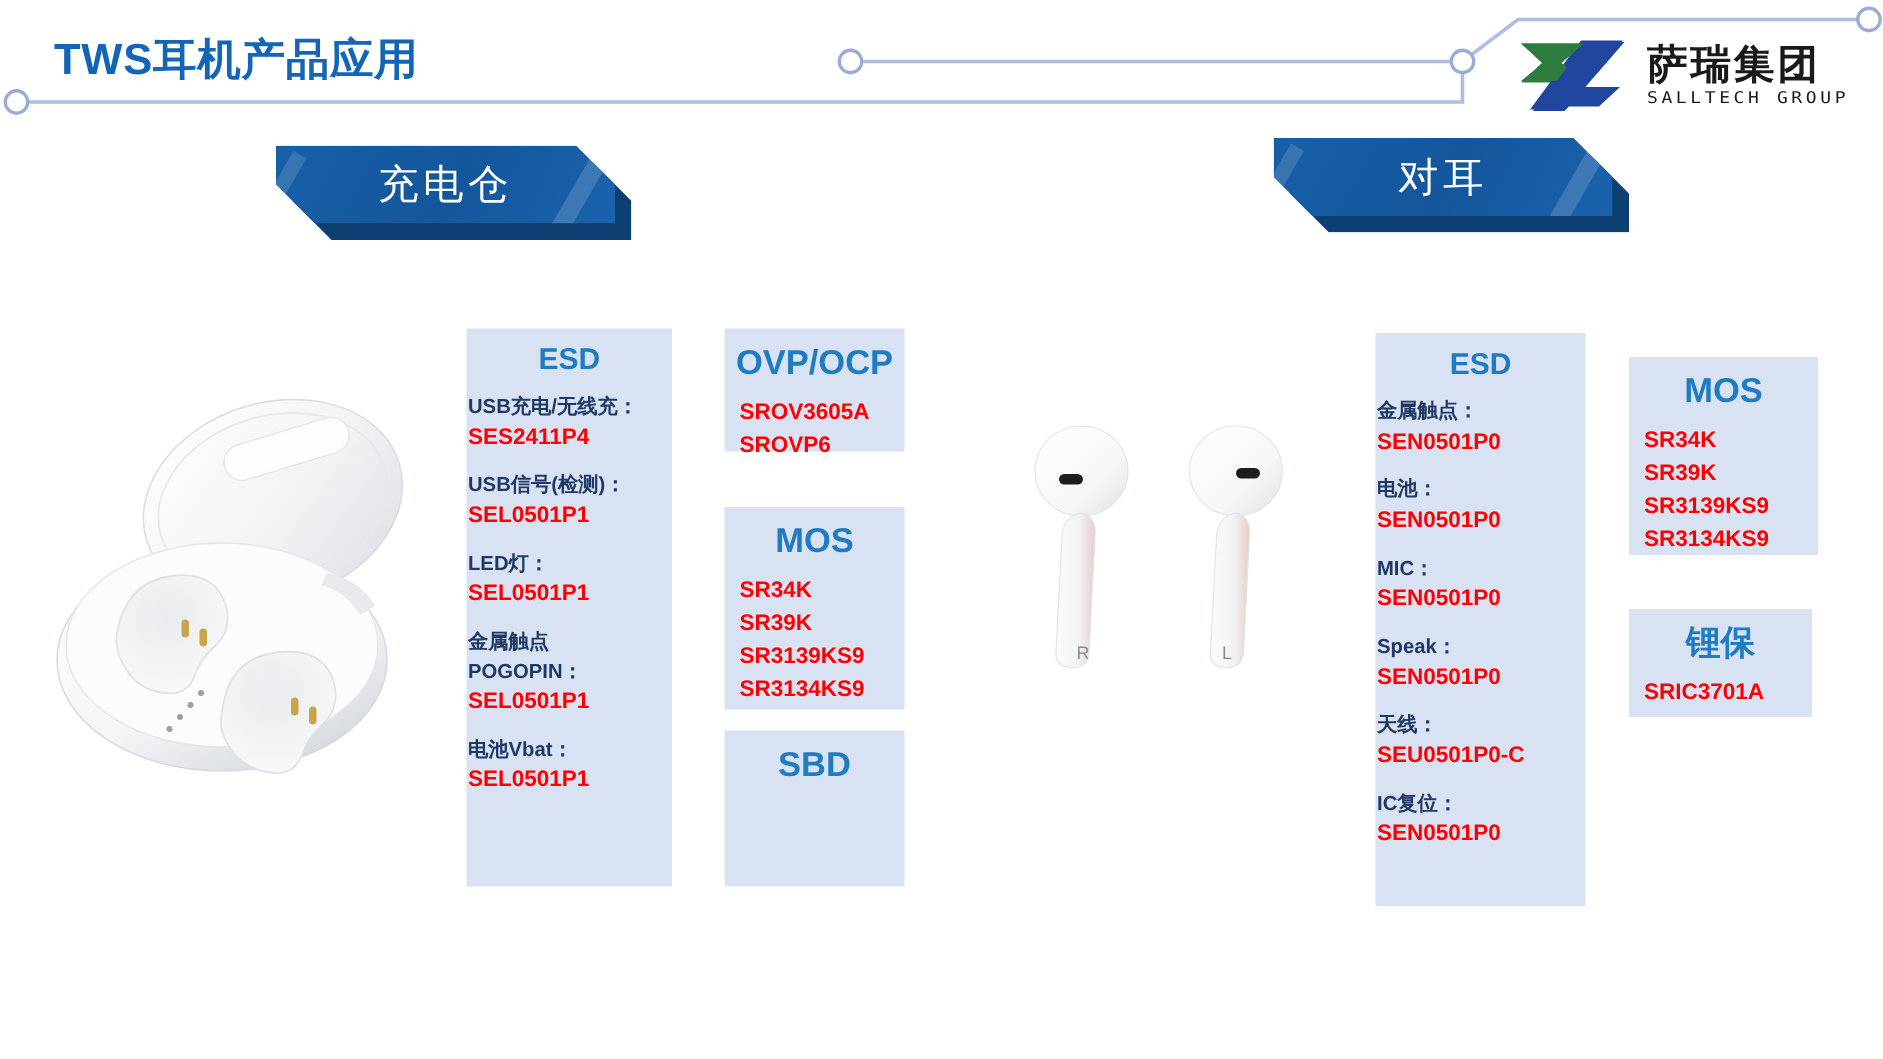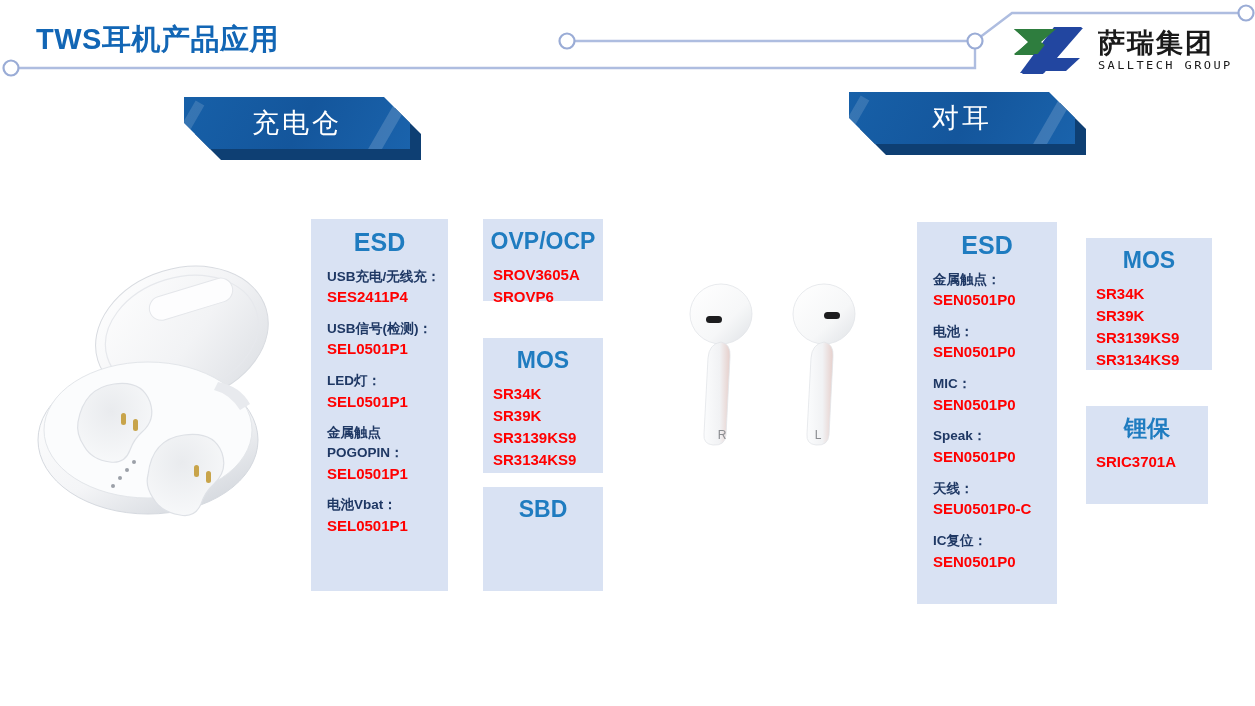--- a/index.html
+++ b/index.html
@@ -57,43 +57,43 @@
   #banner-buds{left:849px;top:92px;width:226px;}
 
   
   .card{
     position:absolute;background:#D9E2F3;box-sizing:border-box;padding:10px 0 10px 0;
   }
   .card .card-title{
     text-align:center;color:#1F7CC0;font-size:24px;font-weight:bold;
     line-height:1.1;margin-bottom:10px;
   }
-  .card .card-body{padding:0 16px;}
+  .card .card-body{padding:0 1px;}
   .entry{margin-bottom:11px;}
   .entry:last-child{margin-bottom:0;}
   .entry .lbl{color:#1F3864;font-size:13.5px;font-weight:bold;line-height:1.45;white-space:nowrap;}
   .entry .val{color:#FF0000;font-size:15px;font-weight:bold;line-height:1.45;white-space:nowrap;}
   .plain .val{margin-bottom:0;}
   .plain{margin-bottom:0;}
 
   
   #card-esd-case  {left:311px;top:219px;width:137px;height:372px;}
   #card-ovp       {left:483px;top:219px;width:120px;height:82px;}
   #card-mos-case  {left:483px;top:338px;width:120px;height:135px;}
   #card-sbd       {left:483px;top:487px;width:120px;height:104px;}
   #card-esd-buds  {left:917px;top:222px;width:140px;height:382px;}
   #card-mos-buds  {left:1086px;top:238px;width:126px;height:132px;}
-  #card-libao     {left:1086px;top:406px;width:122px;height:98px;}
+  #card-libao     {left:1086px;top:406px;width:122px;height:72px;}
 
   #card-ovp .card-title,
   #card-mos-case .card-title,
   #card-sbd .card-title,
   #card-mos-buds .card-title,
   #card-libao .card-title{font-size:23px;}
-  #card-esd-case .card-title,#card-esd-buds .card-title{font-size:25px;}
+  #card-esd-case .card-title,#card-esd-buds .card-title{font-size:20px;}
 
   #card-ovp .card-body,#card-mos-case .card-body,#card-sbd .card-body,
   #card-mos-buds .card-body,#card-libao .card-body{padding-left:10px;}
 
   
   #case-image{position:absolute;left:30px;top:240px;width:262px;height:302px;}
   #buds-image{position:absolute;left:672px;top:272px;width:216px;height:196px;}
 </style>
 </head>
 <body>

